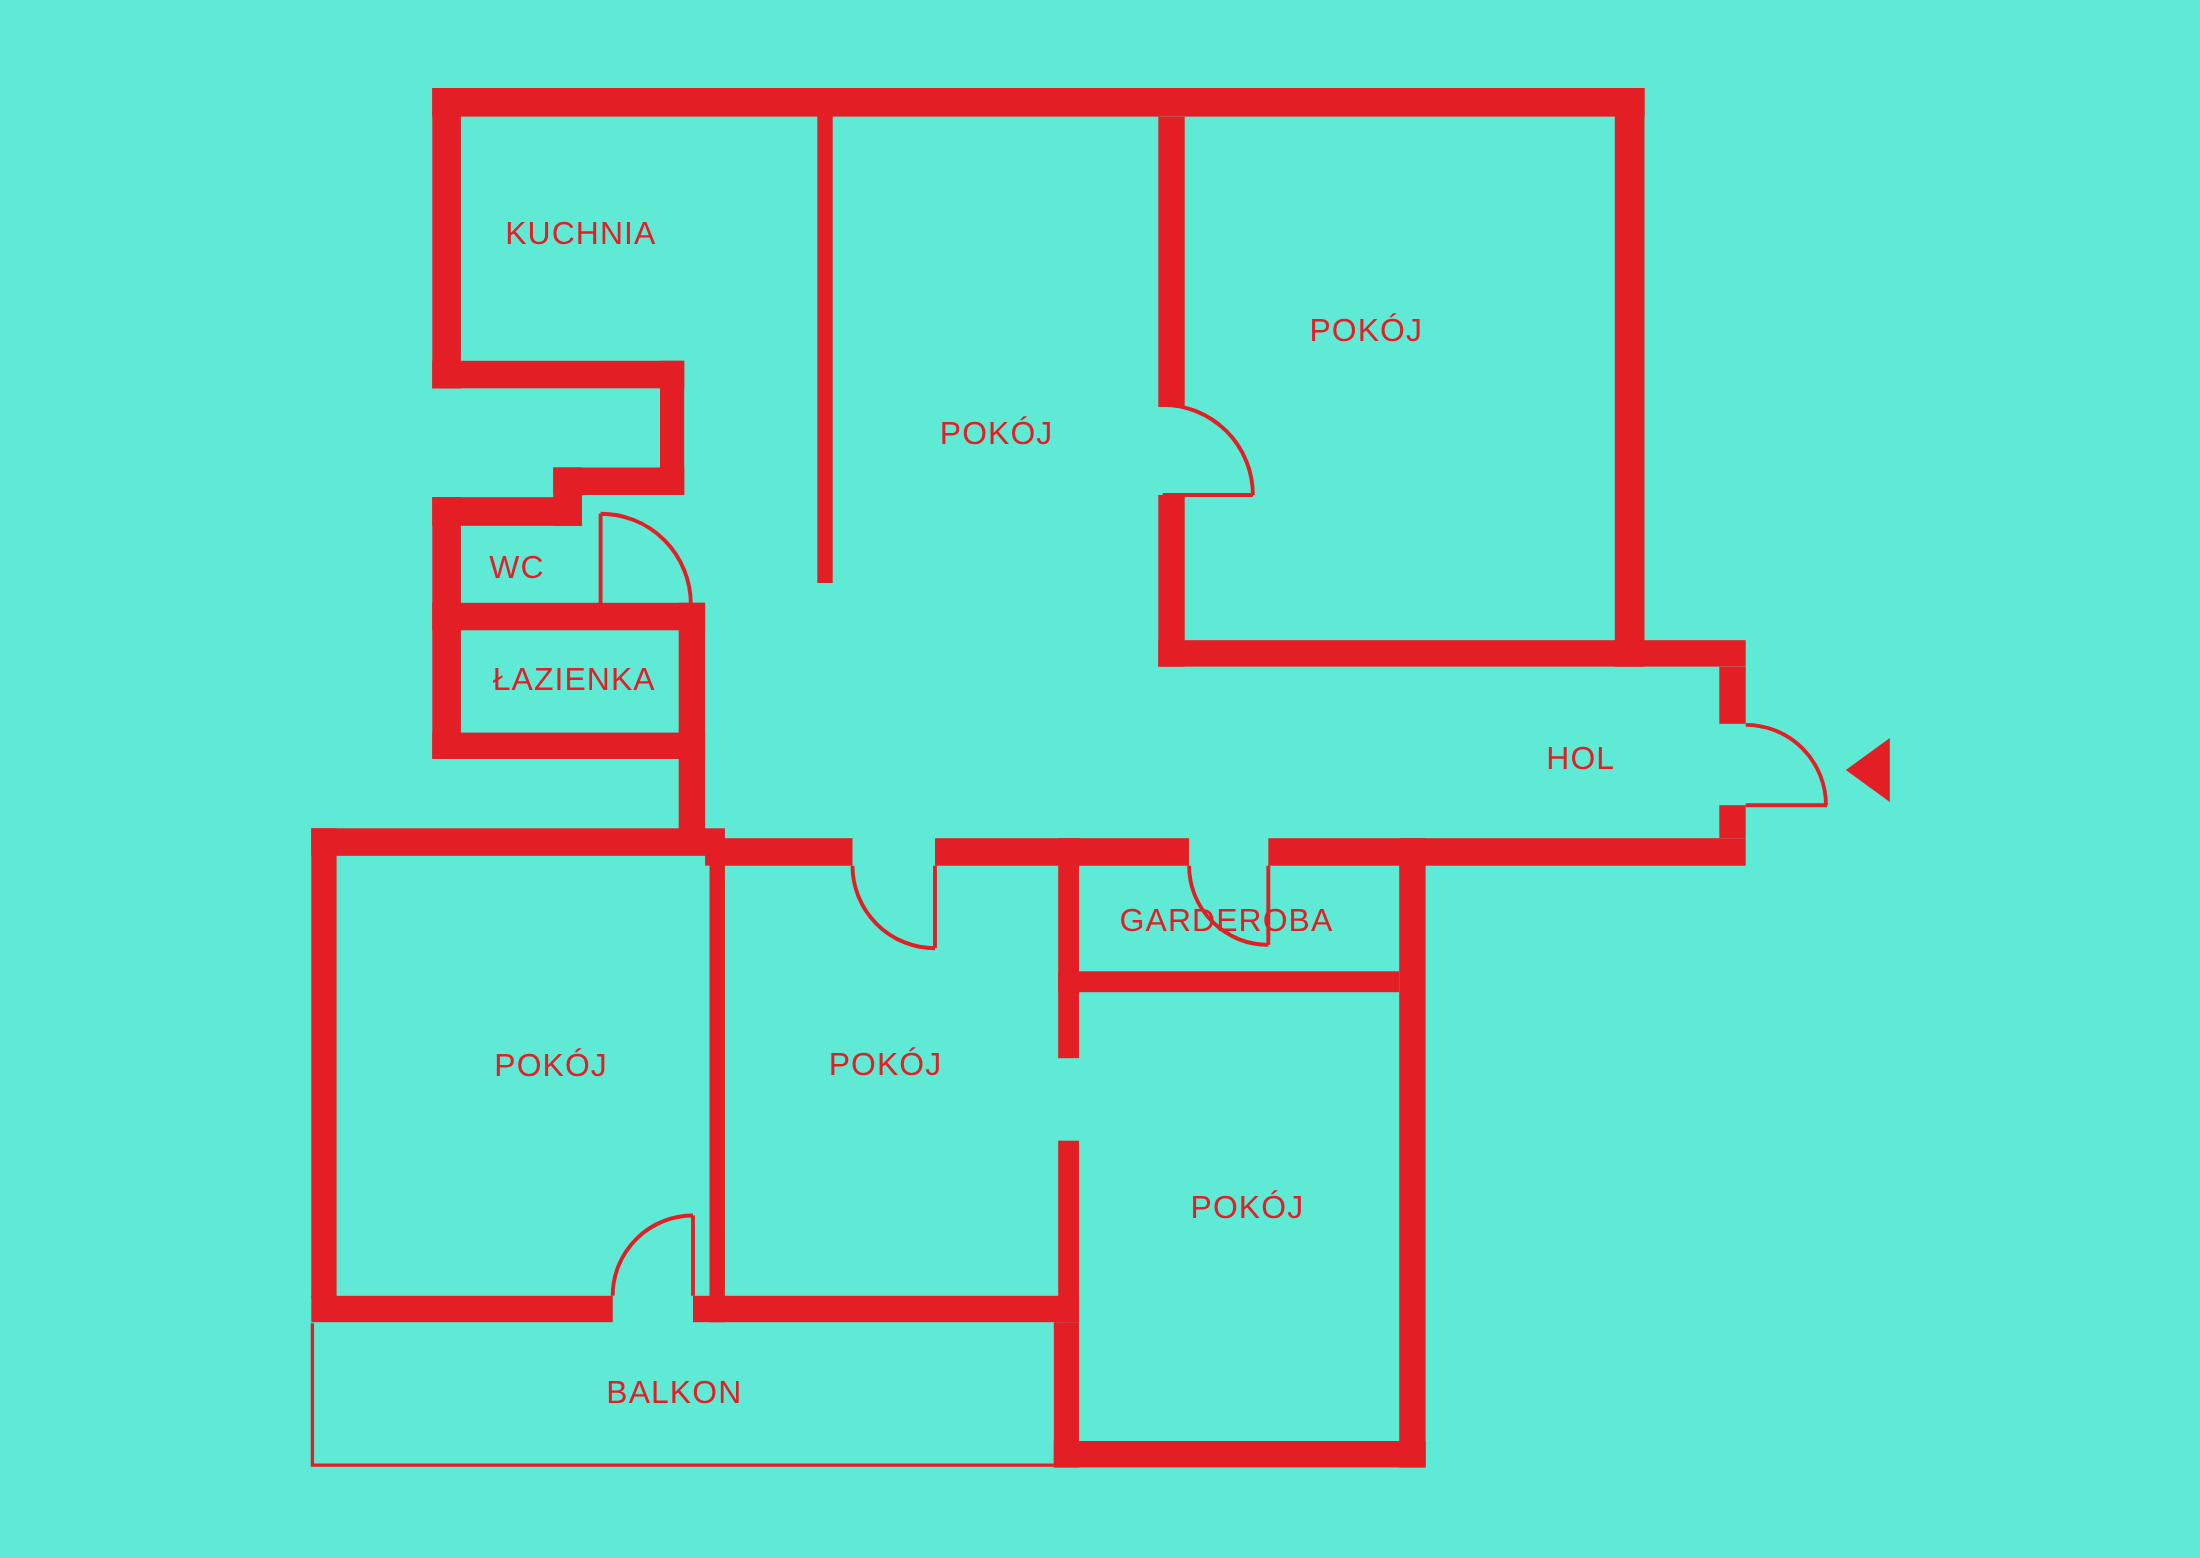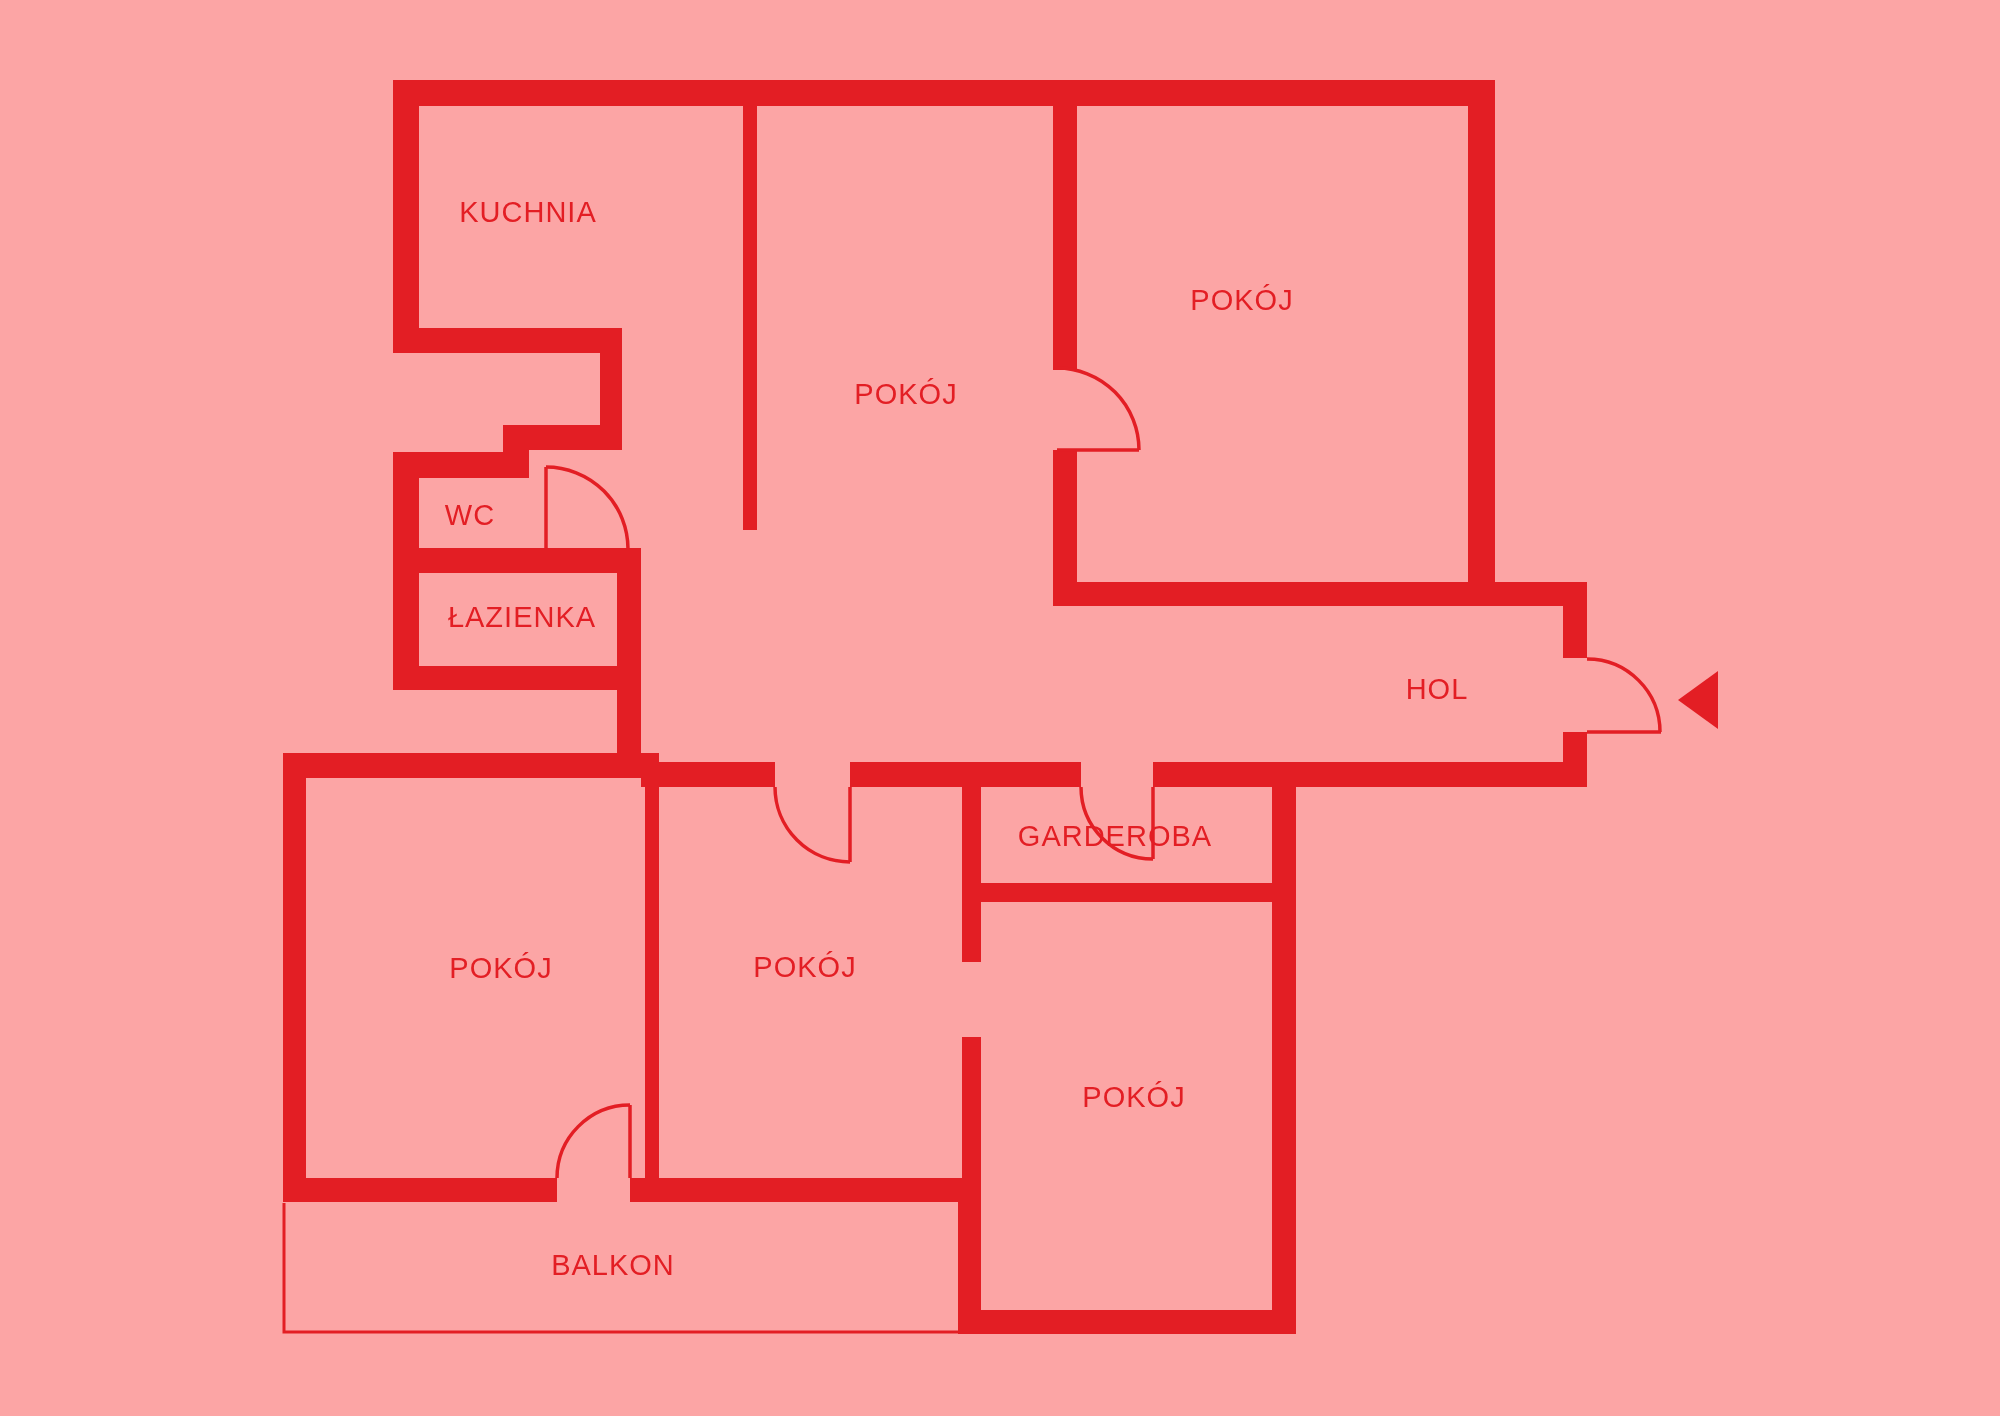--- a/index.html
+++ b/index.html
@@ -4,21 +4,21 @@
 <style>
   html, body {
     margin: 0;
     padding: 0;
     background: #ffffff;
   }
   .stage {
     position: relative;
     width: 2000px;
     height: 1416px;
-    background: #fca5a5;
+    background: #5eead4;
     overflow: hidden;
   }
   svg { display: block; }
   .wall   { fill: #e31e24; stroke: none; }
   .door   { fill: none; stroke: #e31e24; stroke-width: 3.5; }
   .thin   { fill: none; stroke: #e31e24; stroke-width: 3;   }
   .arrow  { fill: #e31e24; stroke: none; }
   .room-label {
     fill: #e31e24;
     font-family: "Liberation Sans", "DejaVu Sans", sans-serif;

